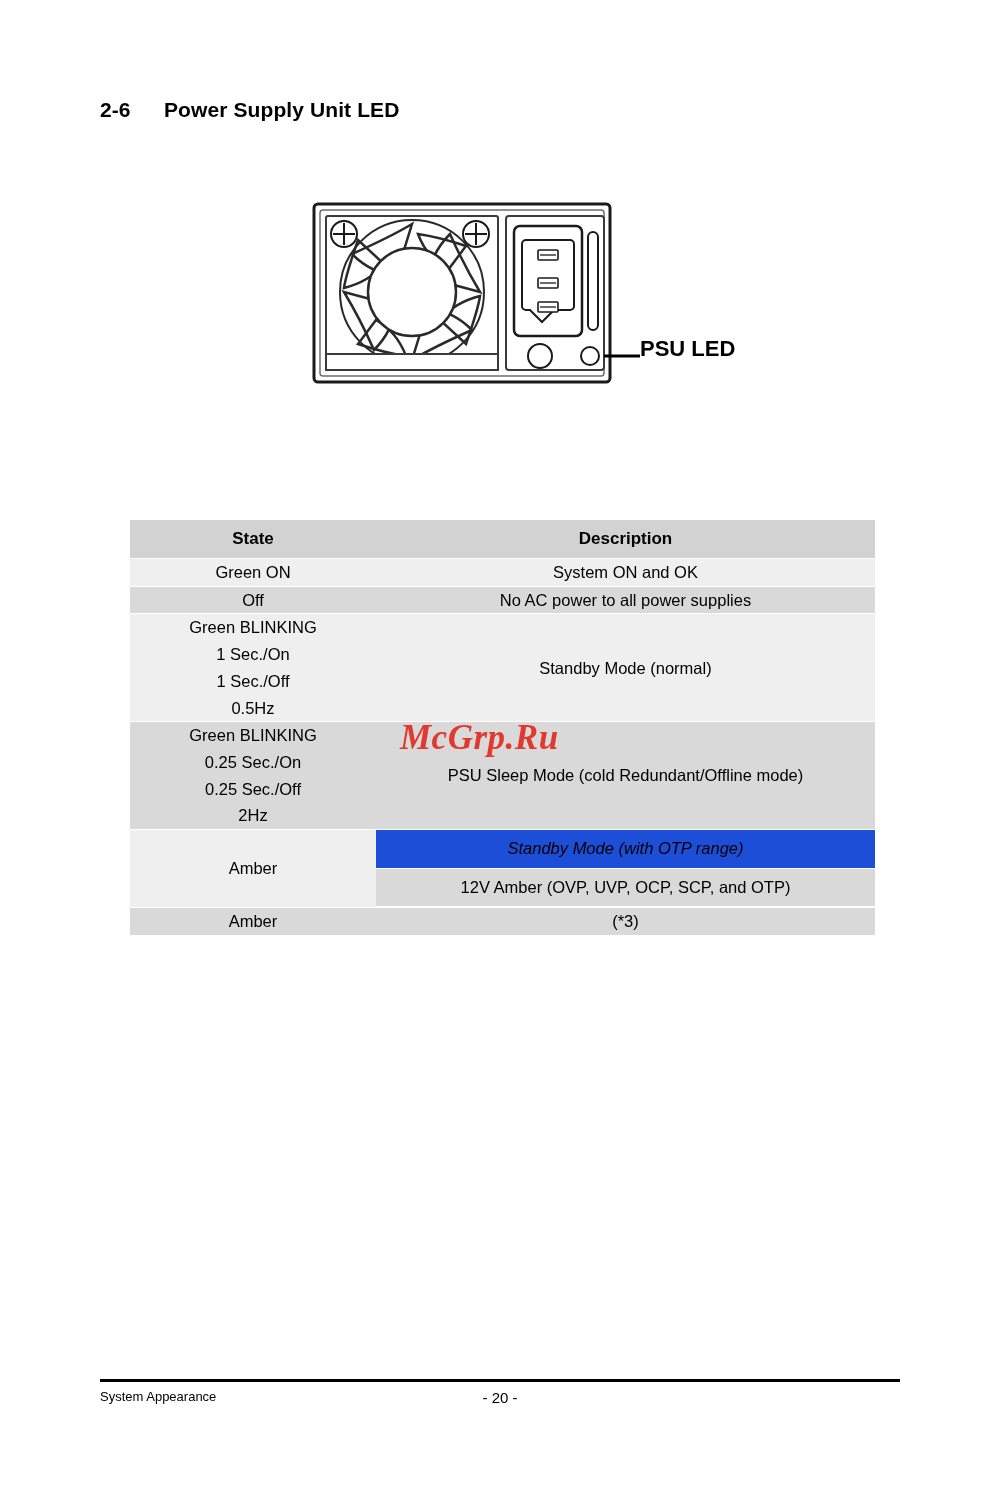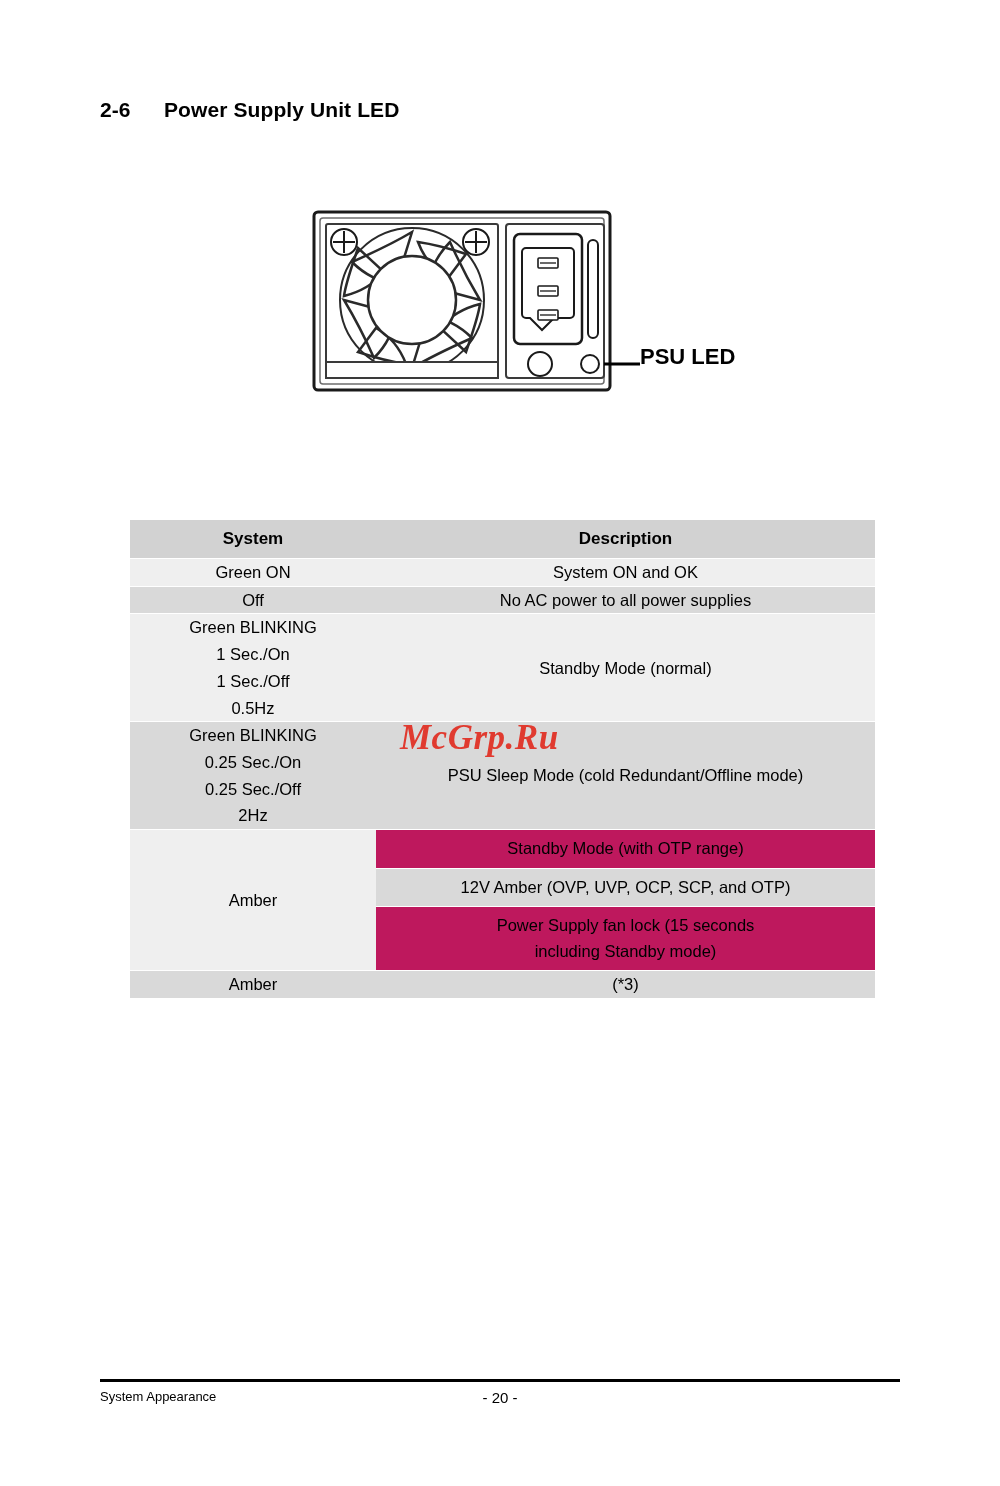--- a/index.html
+++ b/index.html
@@ -33,21 +33,21 @@
   }
   .heading .num {
     display: inline-block;
     width: 64px;
   }
 
   
   .figure-wrap {
     position: absolute;
     left: 300px;
-    top: 204px;
+    top: 196px;
     width: 480px;
     height: 200px;
   }
   .psu-svg {
     position: absolute;
     left: 0;
     top: 0;
   }
   .psu-label {
     position: absolute;
@@ -82,21 +82,21 @@
   .cell {
     text-align: center;
     vertical-align: middle;
     line-height: 1.62;
     padding: 5px 6px;
   }
   .row-a .cell { background: #efefef; }
   .row-b .cell { background: #d9d9d9; }
   .state-col { width: 246px; }
   .desc-col { width: 499px; }
-  .sub-a { background: #be185d; }
+  .sub-a { background: #1d4ed8; font-style: italic; }
   .sub-b { background: #d9d9d9; }
   .sub-row td {
     text-align: center;
     vertical-align: middle;
     padding: 6px 6px;
     line-height: 1.55;
   }
   .sep { height: 1px; background: #ffffff; }
   .amber-group-state {
     background: #efefef;
@@ -208,21 +208,21 @@
       <rect x="26" y="158" width="172" height="16" fill="#ffffff" stroke="#3a3a3a" stroke-width="2"></rect>
 
       <line x1="304" y1="160" x2="340" y2="160" stroke="#000000" stroke-width="3"></line>
     </svg>
     <div class="psu-label">PSU LED</div>
   </div>
 
   <table class="led-table">
     <tbody>
         <tr class="hdr">
-      <th class="state-col">System</th>
+      <th class="state-col">State</th>
       <th class="desc-col">Description</th>
     </tr>
 
     <tr class="row-a">
       <td class="cell state-col">Green ON</td>
       <td class="cell desc-col">System ON and OK</td>
     </tr>
     <tr>
           <td colspan="2" class="sep"></td>
         </tr>
@@ -267,24 +267,20 @@
           </tr>
           <tr>
                   <td class="sep"></td>
                 </tr>
           <tr class="sub-row">
             <td class="sub-b">12V Amber (OVP, UVP, OCP, SCP, and OTP)</td>
           </tr>
           <tr>
                   <td class="sep"></td>
                 </tr>
-          <tr class="sub-row">
-            <td class="sub-a" style="white-space:pre-line;">Power Supply fan lock (15 seconds
-including Standby mode)</td>
-          </tr>
         </tbody>
             </table>
       </td>
     </tr>
     <tr>
           <td colspan="2" class="sep"></td>
         </tr>
 
     <tr class="row-b">
       <td class="cell state-col">Amber</td>

